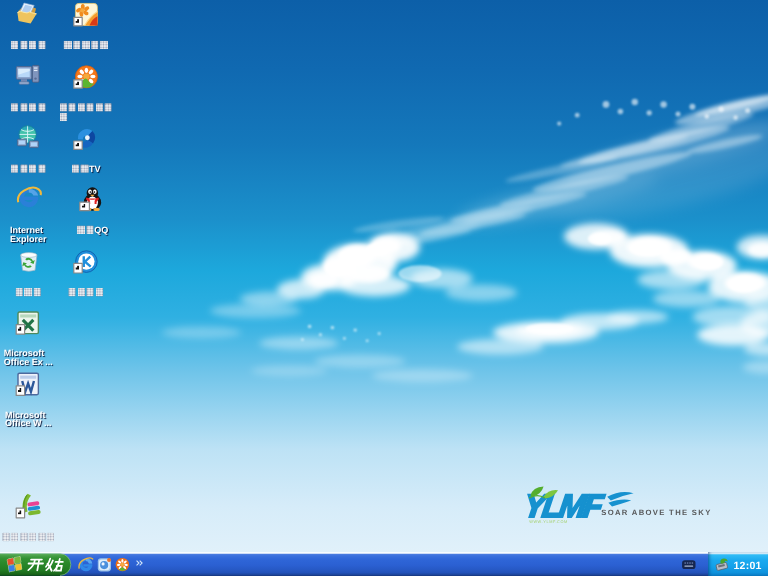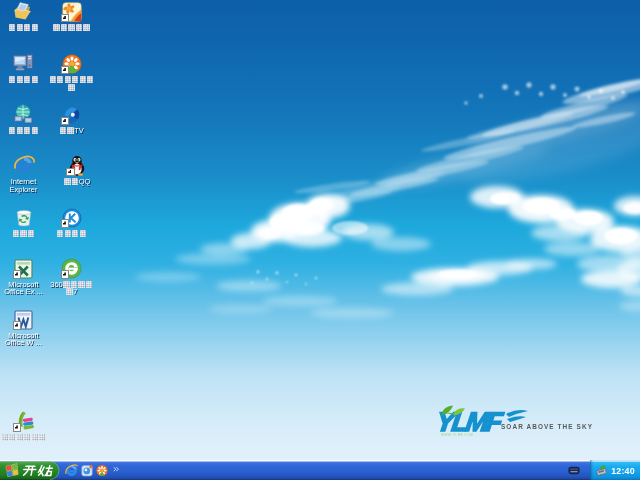--- a/index.html
+++ b/index.html
@@ -1,20 +1,20 @@
 <!DOCTYPE html>
 <html><head><meta charset="utf-8">
 <style>
 html,body{margin:0;padding:0;background:#000}
 #screen{position:relative;width:640px;height:480px;overflow:hidden;font-family:"Liberation Sans",sans-serif}
 #sky{position:absolute;left:0;top:0}
 .it{position:absolute;width:48px;display:flex;flex-direction:column;align-items:center}
 .pic{position:relative;width:22px;height:21px;display:flex;align-items:flex-end;justify-content:center}
-.lbl{margin-top:2px;text-align:center;line-height:7.6px;white-space:nowrap;
- font-size:7.5px;font-weight:normal;color:#fff;text-shadow:0.8px 0.9px 0.6px rgba(5,15,50,0.9)}
+.lbl{margin-top:12px;line-height:7.6px;white-space:nowrap;
+ font-size:7.5px;font-weight:bold;color:#fff;text-shadow:0.8px 0.9px 0.6px rgba(5,15,50,0.9)}
 .hz{display:inline-block;width:6.4px;height:6.8px;margin:0 0.55px;vertical-align:-1px;border-radius:0.5px;
  background:
   radial-gradient(circle at 1.1px 1.1px, rgba(25,45,90,0.4) 0.5px, rgba(25,45,90,0) 0.9px) 0 0/2.2px 2.2px,
   linear-gradient(rgba(255,255,255,0.9),rgba(255,255,255,0.9));
  filter:blur(0.22px) drop-shadow(0.7px 0.8px 0.4px rgba(5,15,50,0.75))}
 .ov{position:absolute;left:0px;bottom:0px;width:6.5px;height:6.5px;background:#fff;border:0.5px solid #888;border-radius:0.5px}
 .ov:after{content:"";position:absolute;left:1.2px;top:1.4px;width:3.2px;height:3.2px;
  background:#111;clip-path:polygon(0 100%,0 50%,50% 50%,50% 0,100% 0,100% 100%)}
 </style></head>
 <body>
@@ -355,32 +355,20 @@
         <svg width="20" height="20" viewBox="0 0 20 20">
   <circle cx="10" cy="10" r="9" fill="#1f8fdc"></circle>
   <circle cx="10" cy="10" r="9" fill="none" stroke="#0d5ca8" stroke-width="0.7"></circle>
   <circle cx="10" cy="10" r="6.8" fill="#fff"></circle>
   <path d="M7.8 5.5 V14.5 M13.2 5.8 L8.8 10 L13.6 14.2" stroke="#1f8fdc" stroke-width="2" fill="none"></path>
  </svg>
         <i class="ov"></i>
       </div>
  <div class="lbl"><span class="hz"></span><span class="hz"></span><span class="hz"></span><span class="hz"></span></div>
 </div>
-<div class="it" style="left:47.5px;top:257.5px">
- <div class="pic">
-        <svg width="21" height="21" viewBox="0 0 21 21">
-  <circle cx="10.5" cy="10.5" r="9.5" fill="#5cb544"></circle>
-  <circle cx="10.5" cy="10.5" r="9.5" fill="none" stroke="#3f9e3a" stroke-width="0.8"></circle>
-  <path d="M10.5 4.2 a6.3 6.3 0 1 0 6.3 6.8 l-3.4 0 a3 3 0 1 1 -2.9 -3.9 a3 3 0 0 1 2.9 2.1 l3.4 0 a6.3 6.3 0 0 0 -6.3 -5z" fill="#fff"></path>
-  <rect x="8" y="9.6" width="8.8" height="2.2" fill="#fff"></rect>
- </svg>
-        <i class="ov"></i>
-      </div>
- <div class="lbl">360<span class="hz"></span><span class="hz"></span><span class="hz"></span><span class="hz"></span><br><span class="hz"></span>7</div>
-</div>
 
 <svg style="position:absolute;left:433px;top:398px" width="165" height="42" viewBox="0 0 165 42">
  <g transform="skewX(-8)">
   <text x="7" y="33" font-family="Liberation Sans" font-weight="bold" font-style="italic" font-size="27" fill="#1691cf" stroke="#1691cf" stroke-width="1.5" letter-spacing="-2.5">YLMF</text>
  </g>
  <path d="M70 14 Q82 8 94 13 Q83 12 70 14z" fill="#1a99d6" opacity="0"></path>
 
  <path d="M9 15 Q11 8 20 7.5 Q18 14 11 16 Z" fill="#54ae2e"></path>
  <path d="M20 16 Q24 9.5 32 10.5 Q29 16 21.5 17.5 Z" fill="#7cc63f"></path>
  <path d="M8 17 Q15 13 21 17" fill="none" stroke="#54ae2e" stroke-width="1"></path>
@@ -478,14 +466,14 @@
  </svg>
 
  <div style="position:absolute;left:590px;top:0;width:50px;height:20px;
   background:linear-gradient(#dff3fd 0%,#dff3fd 6%,#30bcf6 12%,#1aa9ef 35%,#14a2ea 60%,#0f93dd 85%,#0b80c9 100%);
   box-shadow:inset 2px 0 3px -1px rgba(5,40,100,0.6)"></div>
  <svg style="position:absolute;left:596px;top:5px" width="12" height="11" viewBox="0 0 12 11">
   <rect x="1" y="4.5" width="9" height="5" rx="1" fill="#b8bec8" stroke="#5a6068" stroke-width="0.6" transform="rotate(-14 5.5 7)"></rect>
   <rect x="2.6" y="5.6" width="5.5" height="1.6" fill="#6a7078" transform="rotate(-14 5.5 7)"></rect>
   <path d="M4.5 4.5 Q3.5 1 7 0.5 Q10 0.2 10.5 3 L8.5 2.2 Q8 4 6.5 4.5Z" fill="#4aa52e"></path>
  </svg>
- <div style="position:absolute;left:607px;top:5.5px;width:32px;text-align:center;color:#fff;font-size:8.8px;font-weight:bold;letter-spacing:0.2px">12:40</div>
+ <div style="position:absolute;left:607px;top:5.5px;width:32px;text-align:center;color:#fff;font-size:8.8px;font-weight:bold;letter-spacing:0.2px">12:01</div>
 </div>
 </div>
 </body></html>

